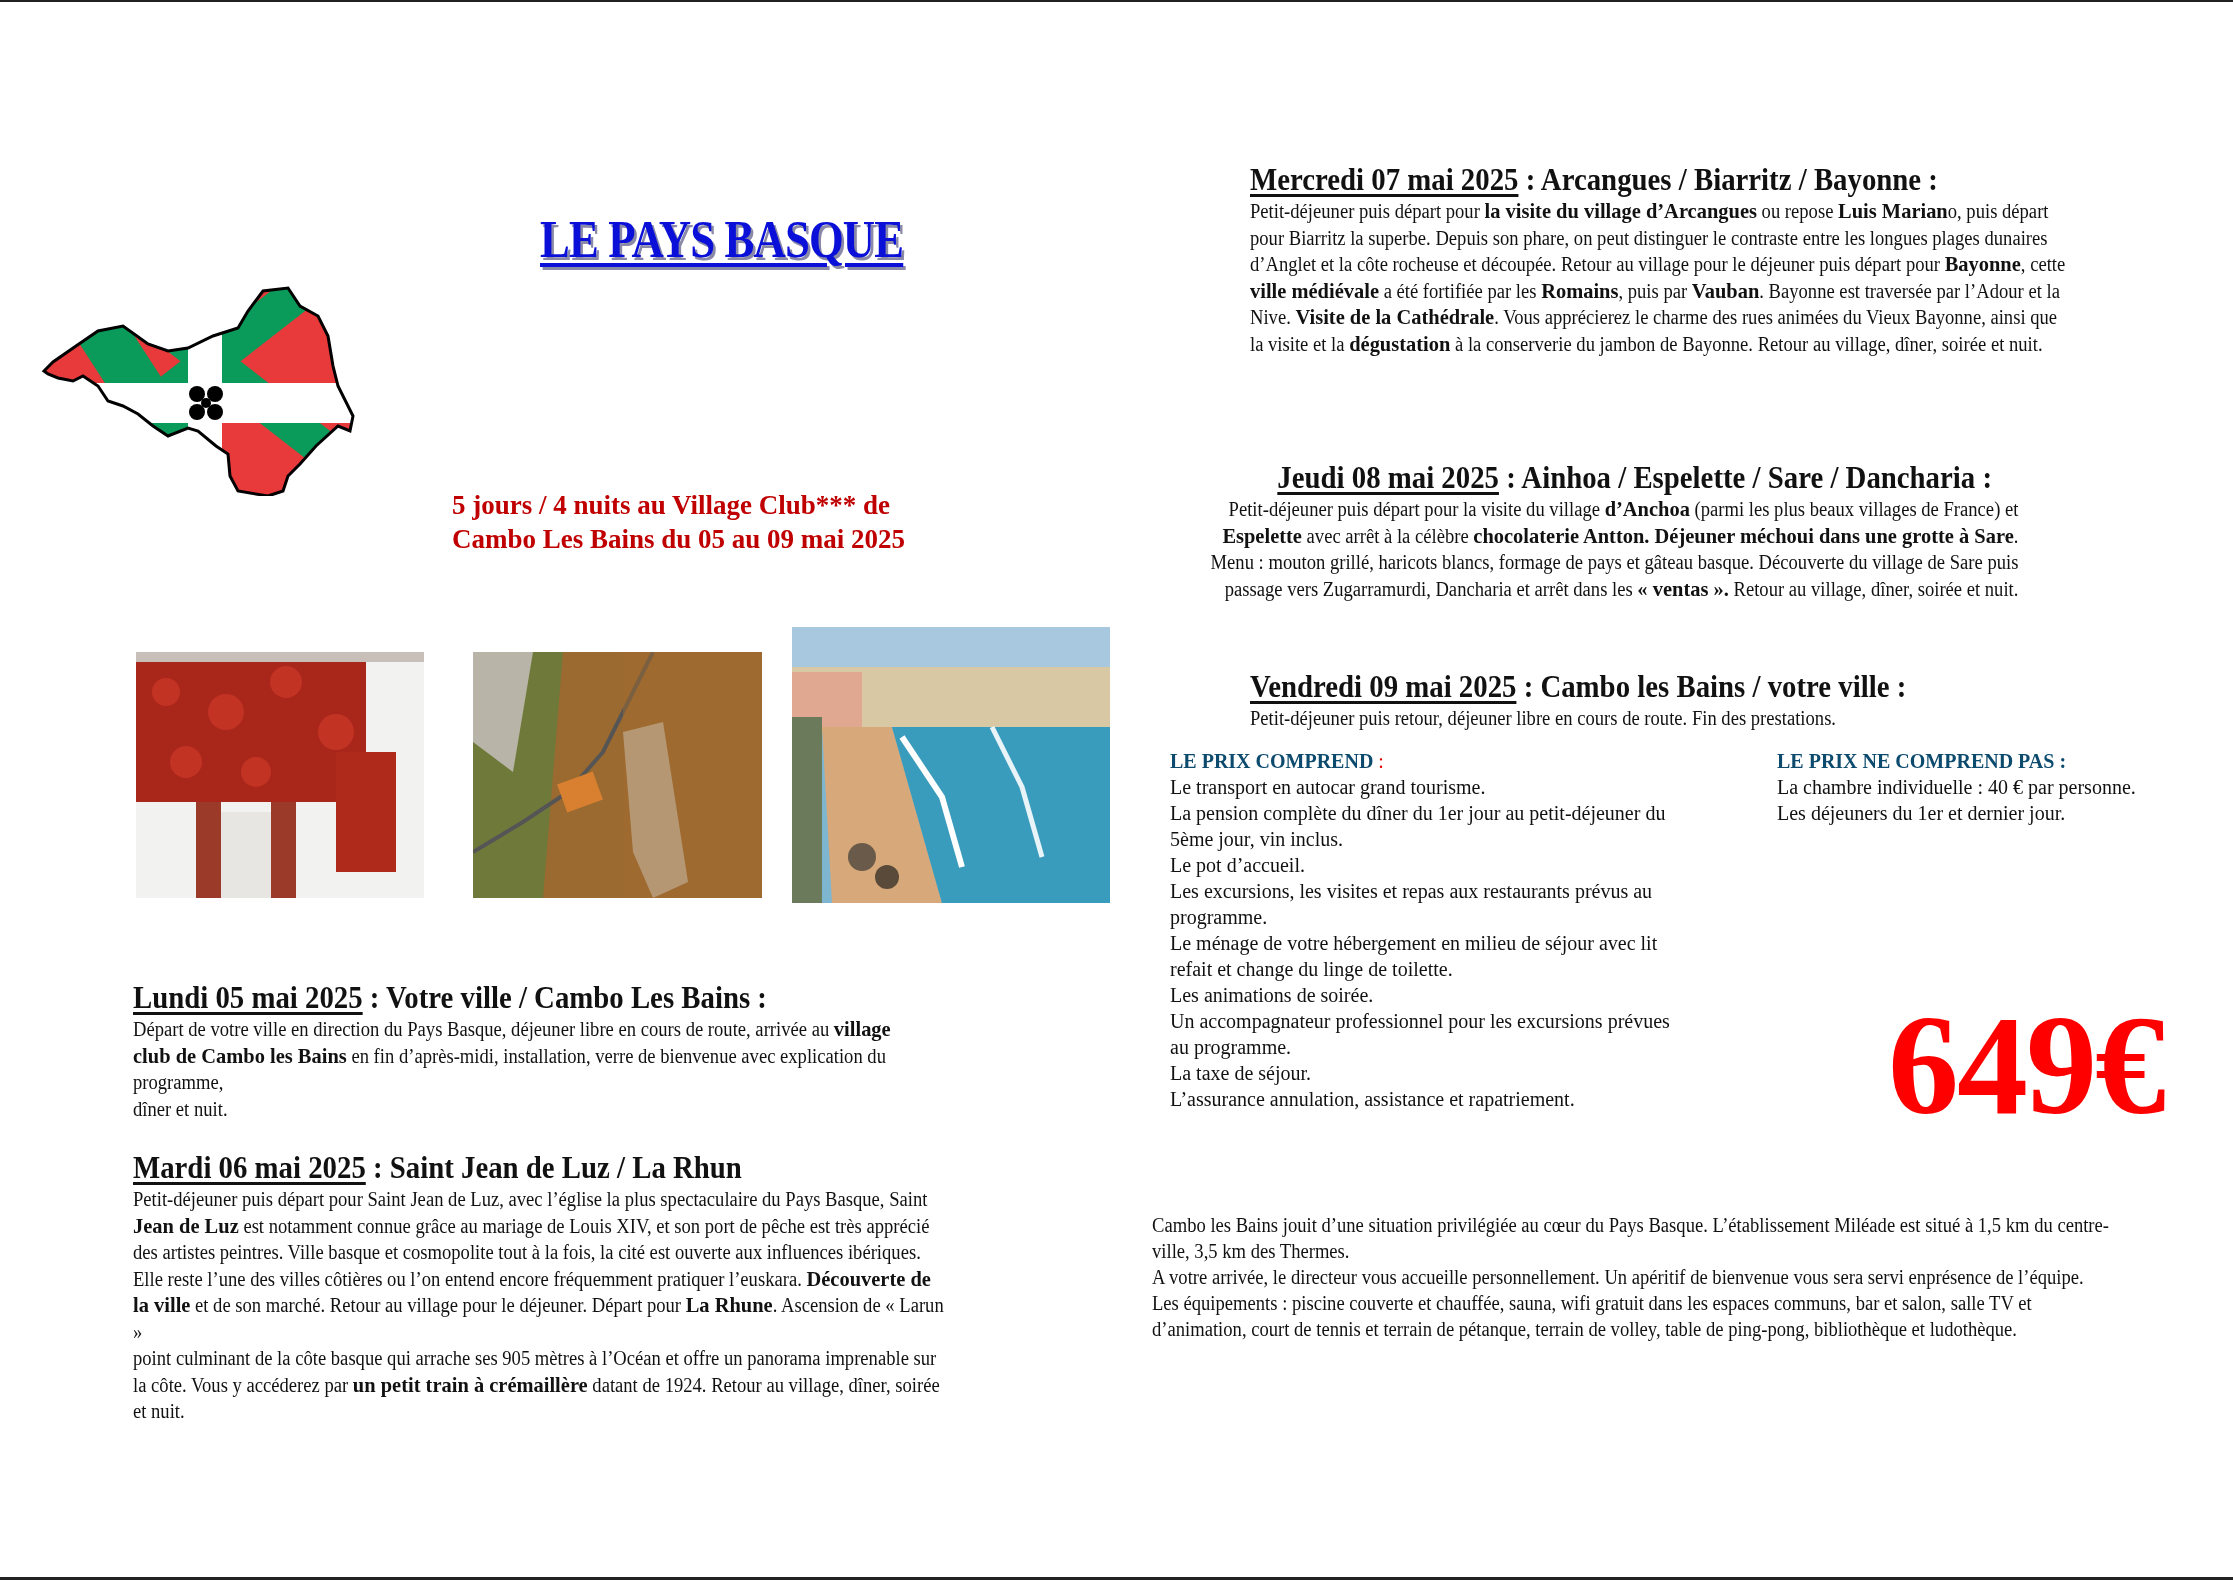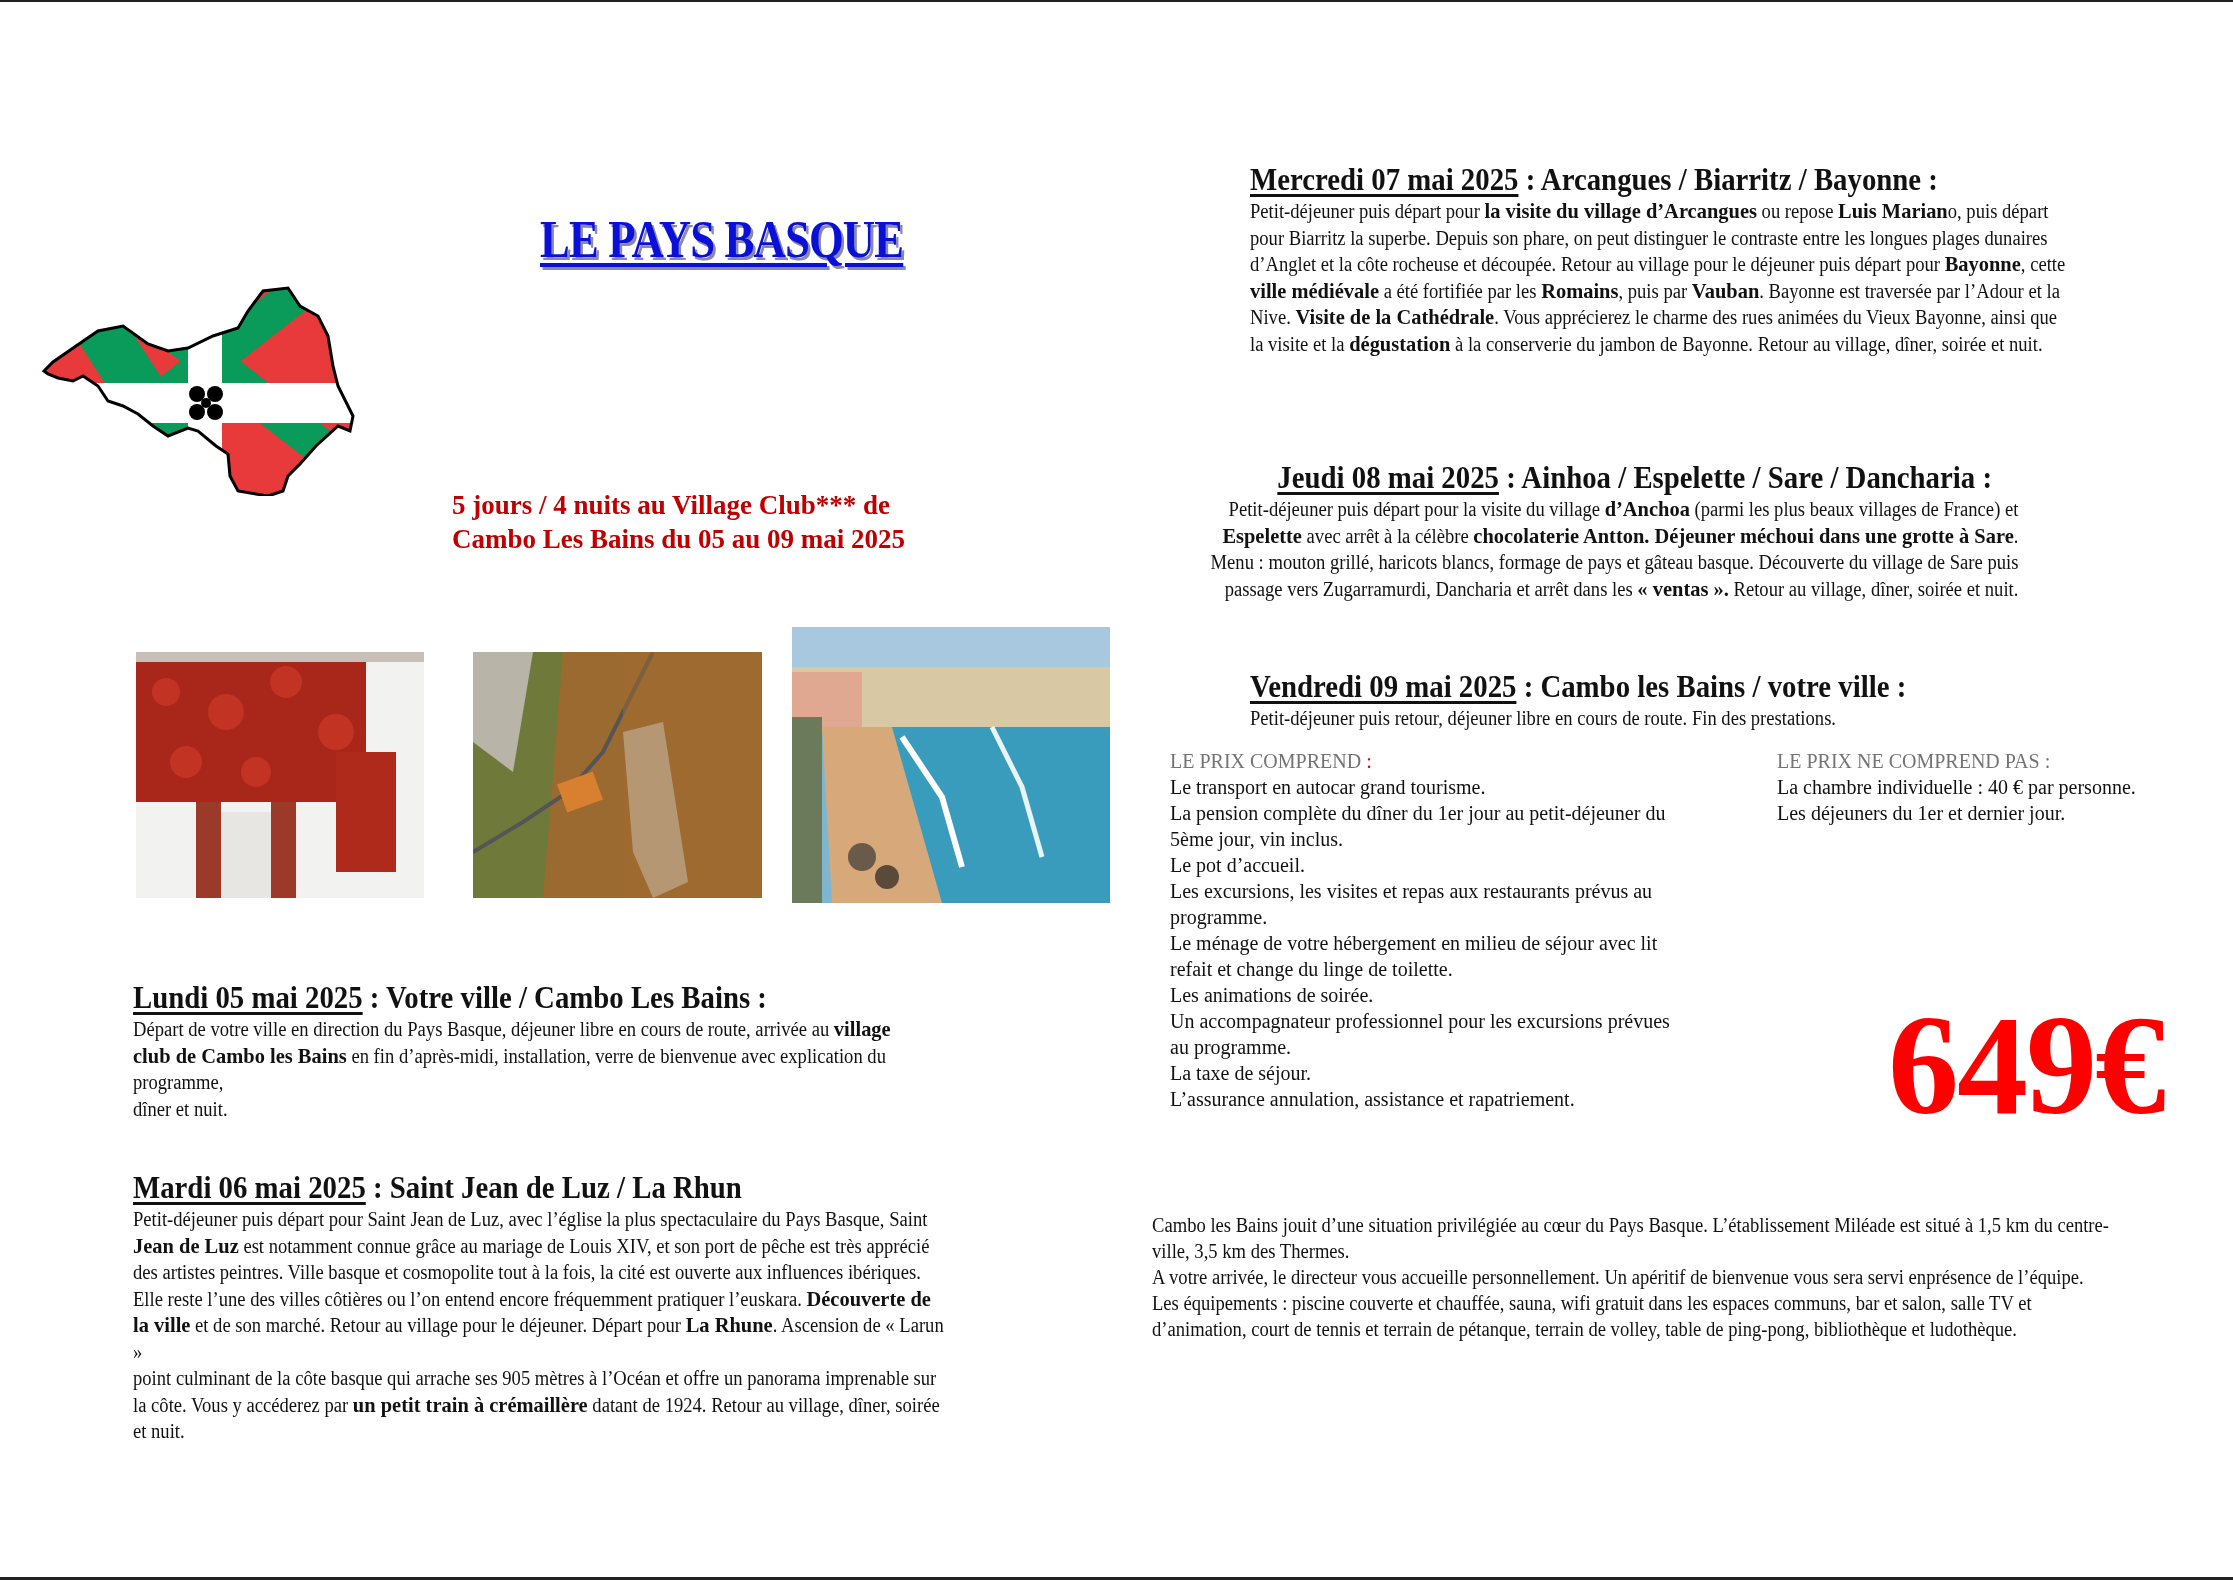--- a/index.html
+++ b/index.html
@@ -15,26 +15,26 @@
   .map { left:38px; top:286px; width:330px; height:210px; }
   .photo { border:0; overflow:hidden; }
   .ph1 { left:136px; top:652px; width:288px; height:246px; }
   .ph2 { left:473px; top:652px; width:289px; height:246px; }
   .ph3 { left:792px; top:627px; width:318px; height:276px; }
   .day h2 { margin:0; font-size:32px; font-weight:bold; line-height:38px; white-space:nowrap; transform:scaleX(0.9); transform-origin:left top;}
   .day h2 .date { text-decoration:underline; text-decoration-thickness:3px; text-underline-offset:4px; }
   .day p { margin:0; font-size:20px; line-height:26.5px; transform:scaleX(0.93); transform-origin:left top; }
   .day p b { font-size:22px; }
   .lundi { left:133px; top:978px; width:860px; }
-  .mardi { left:133px; top:1148px; width:880px;margin-top:20px; }
+  .mardi { left:133px; top:1148px; width:880px; }
   .mercredi { left:1250px; top:160px; width:880px; }
   .jeudi { left:1200px; top:458px; width:880px;text-align:right; }
   .vendredi { left:1250px; top:667px; width:880px; }
   .list-block { font-size:20px; line-height:26px; }
-  .list-block .head { color:#737373; font-weight:normal; }
+  .list-block .head { color:#0c4a6e; font-weight:bold; }
   .list-block .colon { color:#e00000; }
   .list-block .item { margin:0; }
   .comprend { left:1170px; top:748px; width:500px; }
   .pas { left:1777px; top:748px; width:400px; }
   .price { left:1888px; top:990px; font-size:142px; font-weight:bold; color:#ff0000; line-height:150px; letter-spacing:-2px; }
   .infos { left:1152px; top:1212px; width:1030px; font-size:20px; line-height:26px; transform:scaleX(0.93); transform-origin:left top; }
   .infos p { margin:0; }
 </style>
 </head>
 <body>

